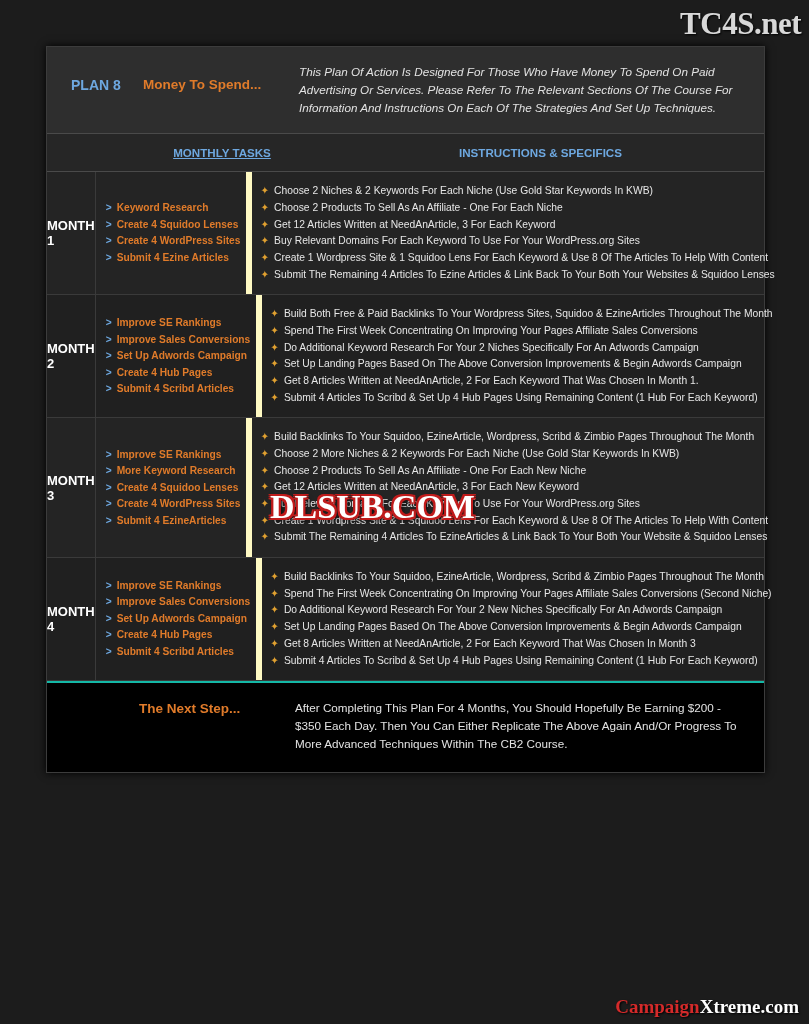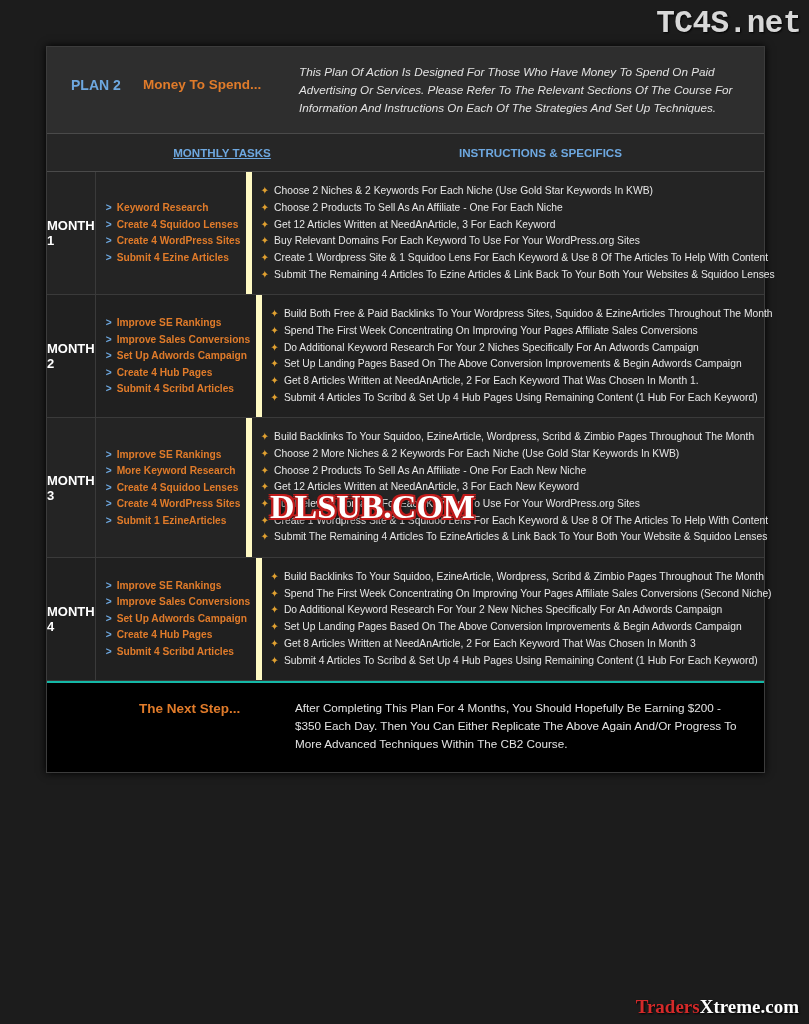--- a/index.html
+++ b/index.html
@@ -14,21 +14,21 @@
   .page {
     position: relative;
     width: 809px;
     height: 1024px;
     background: #1c1c1c;
   }
   .watermark-top {
     position: absolute;
     top: 6px;
     right: 8px;
-    font-family: Liberation Mono, monospace;
+    font-family: Liberation Serif, serif;
     font-size: 31px;
     font-weight: bold;
     color: #e8e8e8;
     letter-spacing: -0.5px;
     text-shadow: 1px 1px 2px #000;
     opacity: 0.92;
     margin-left: 28px;
   }
   .watermark-bottom {
     position: absolute;
@@ -204,21 +204,21 @@
 </head>
 <body>
 
 <div class="page">
 
   <div class="watermark-top">TC4S.net</div>
 
   <div class="doc">
 
     <div class="header-band">
-      <div class="plan-label">PLAN 2</div>
+      <div class="plan-label">PLAN 8</div>
       <div class="plan-sub">Money To Spend...</div>
       <div class="plan-desc">This Plan Of Action Is Designed For Those Who Have Money To Spend On Paid Advertising Or Services. Please Refer To The Relevant Sections Of The Course For Information And Instructions On Each Of The Strategies And Set Up Techniques.</div>
     </div>
 
     <div class="col-head">
       <div class="c1"></div>
       <div class="c2">MONTHLY TASKS</div>
       <div class="c3">INSTRUCTIONS &amp; SPECIFICS</div>
     </div>
 
@@ -259,21 +259,21 @@
       </div>
     </div>
 
     <div class="month-row">
       <div class="m-label">MONTH 3</div>
       <div class="m-tasks">
         <div class="task"><span class="bullet">&gt;</span><span>Improve SE Rankings</span></div>
         <div class="task"><span class="bullet">&gt;</span><span>More Keyword Research</span></div>
         <div class="task"><span class="bullet">&gt;</span><span>Create 4 Squidoo Lenses</span></div>
         <div class="task"><span class="bullet">&gt;</span><span>Create 4 WordPress Sites</span></div>
-        <div class="task"><span class="bullet">&gt;</span><span>Submit 1 EzineArticles</span></div>
+        <div class="task"><span class="bullet">&gt;</span><span>Submit 4 EzineArticles</span></div>
       </div>
       <div class="m-instr">
         <div class="instr"><span class="bullet">✦</span><span>Build Backlinks To Your Squidoo, EzineArticle, Wordpress, Scribd &amp; Zimbio Pages Throughout The Month</span></div>
         <div class="instr"><span class="bullet">✦</span><span>Choose 2 More Niches &amp; 2 Keywords For Each Niche (Use Gold Star Keywords In KWB)</span></div>
         <div class="instr"><span class="bullet">✦</span><span>Choose 2 Products To Sell As An Affiliate - One For Each New Niche</span></div>
         <div class="instr"><span class="bullet">✦</span><span>Get 12 Articles Written at NeedAnArticle, 3 For Each New Keyword</span></div>
         <div class="instr"><span class="bullet">✦</span><span>Buy Relevant Domains For Each Keyword To Use For Your WordPress.org  Sites</span></div>
         <div class="instr"><span class="bullet">✦</span><span>Create 1 Wordpress Site &amp; 1 Squidoo Lens For Each Keyword &amp; Use 8 Of The Articles To Help With Content</span></div>
         <div class="instr"><span class="bullet">✦</span><span>Submit The Remaining 4 Articles To EzineArticles &amp; Link Back To Your Both Your Website &amp; Squidoo Lenses</span></div>
       </div>
@@ -302,16 +302,16 @@
       <div class="spacer"></div>
       <div class="next-step">The Next Step...</div>
       <div class="next-desc">After Completing This Plan For 4 Months, You Should Hopefully Be Earning $200 - $350 Each Day. Then You Can Either Replicate The Above Again And/Or Progress To More Advanced Techniques Within The CB2 Course.</div>
     </div>
 
   </div>
 
   <div class="dlsub">DLSUB.COM</div>
 
   <div class="watermark-bottom">
-    <span class="red">Traders</span><span>Xtreme.com</span>
+    <span class="red">Campaign</span><span>Xtreme.com</span>
   </div>
 
 </div>
 
 </body></html>

